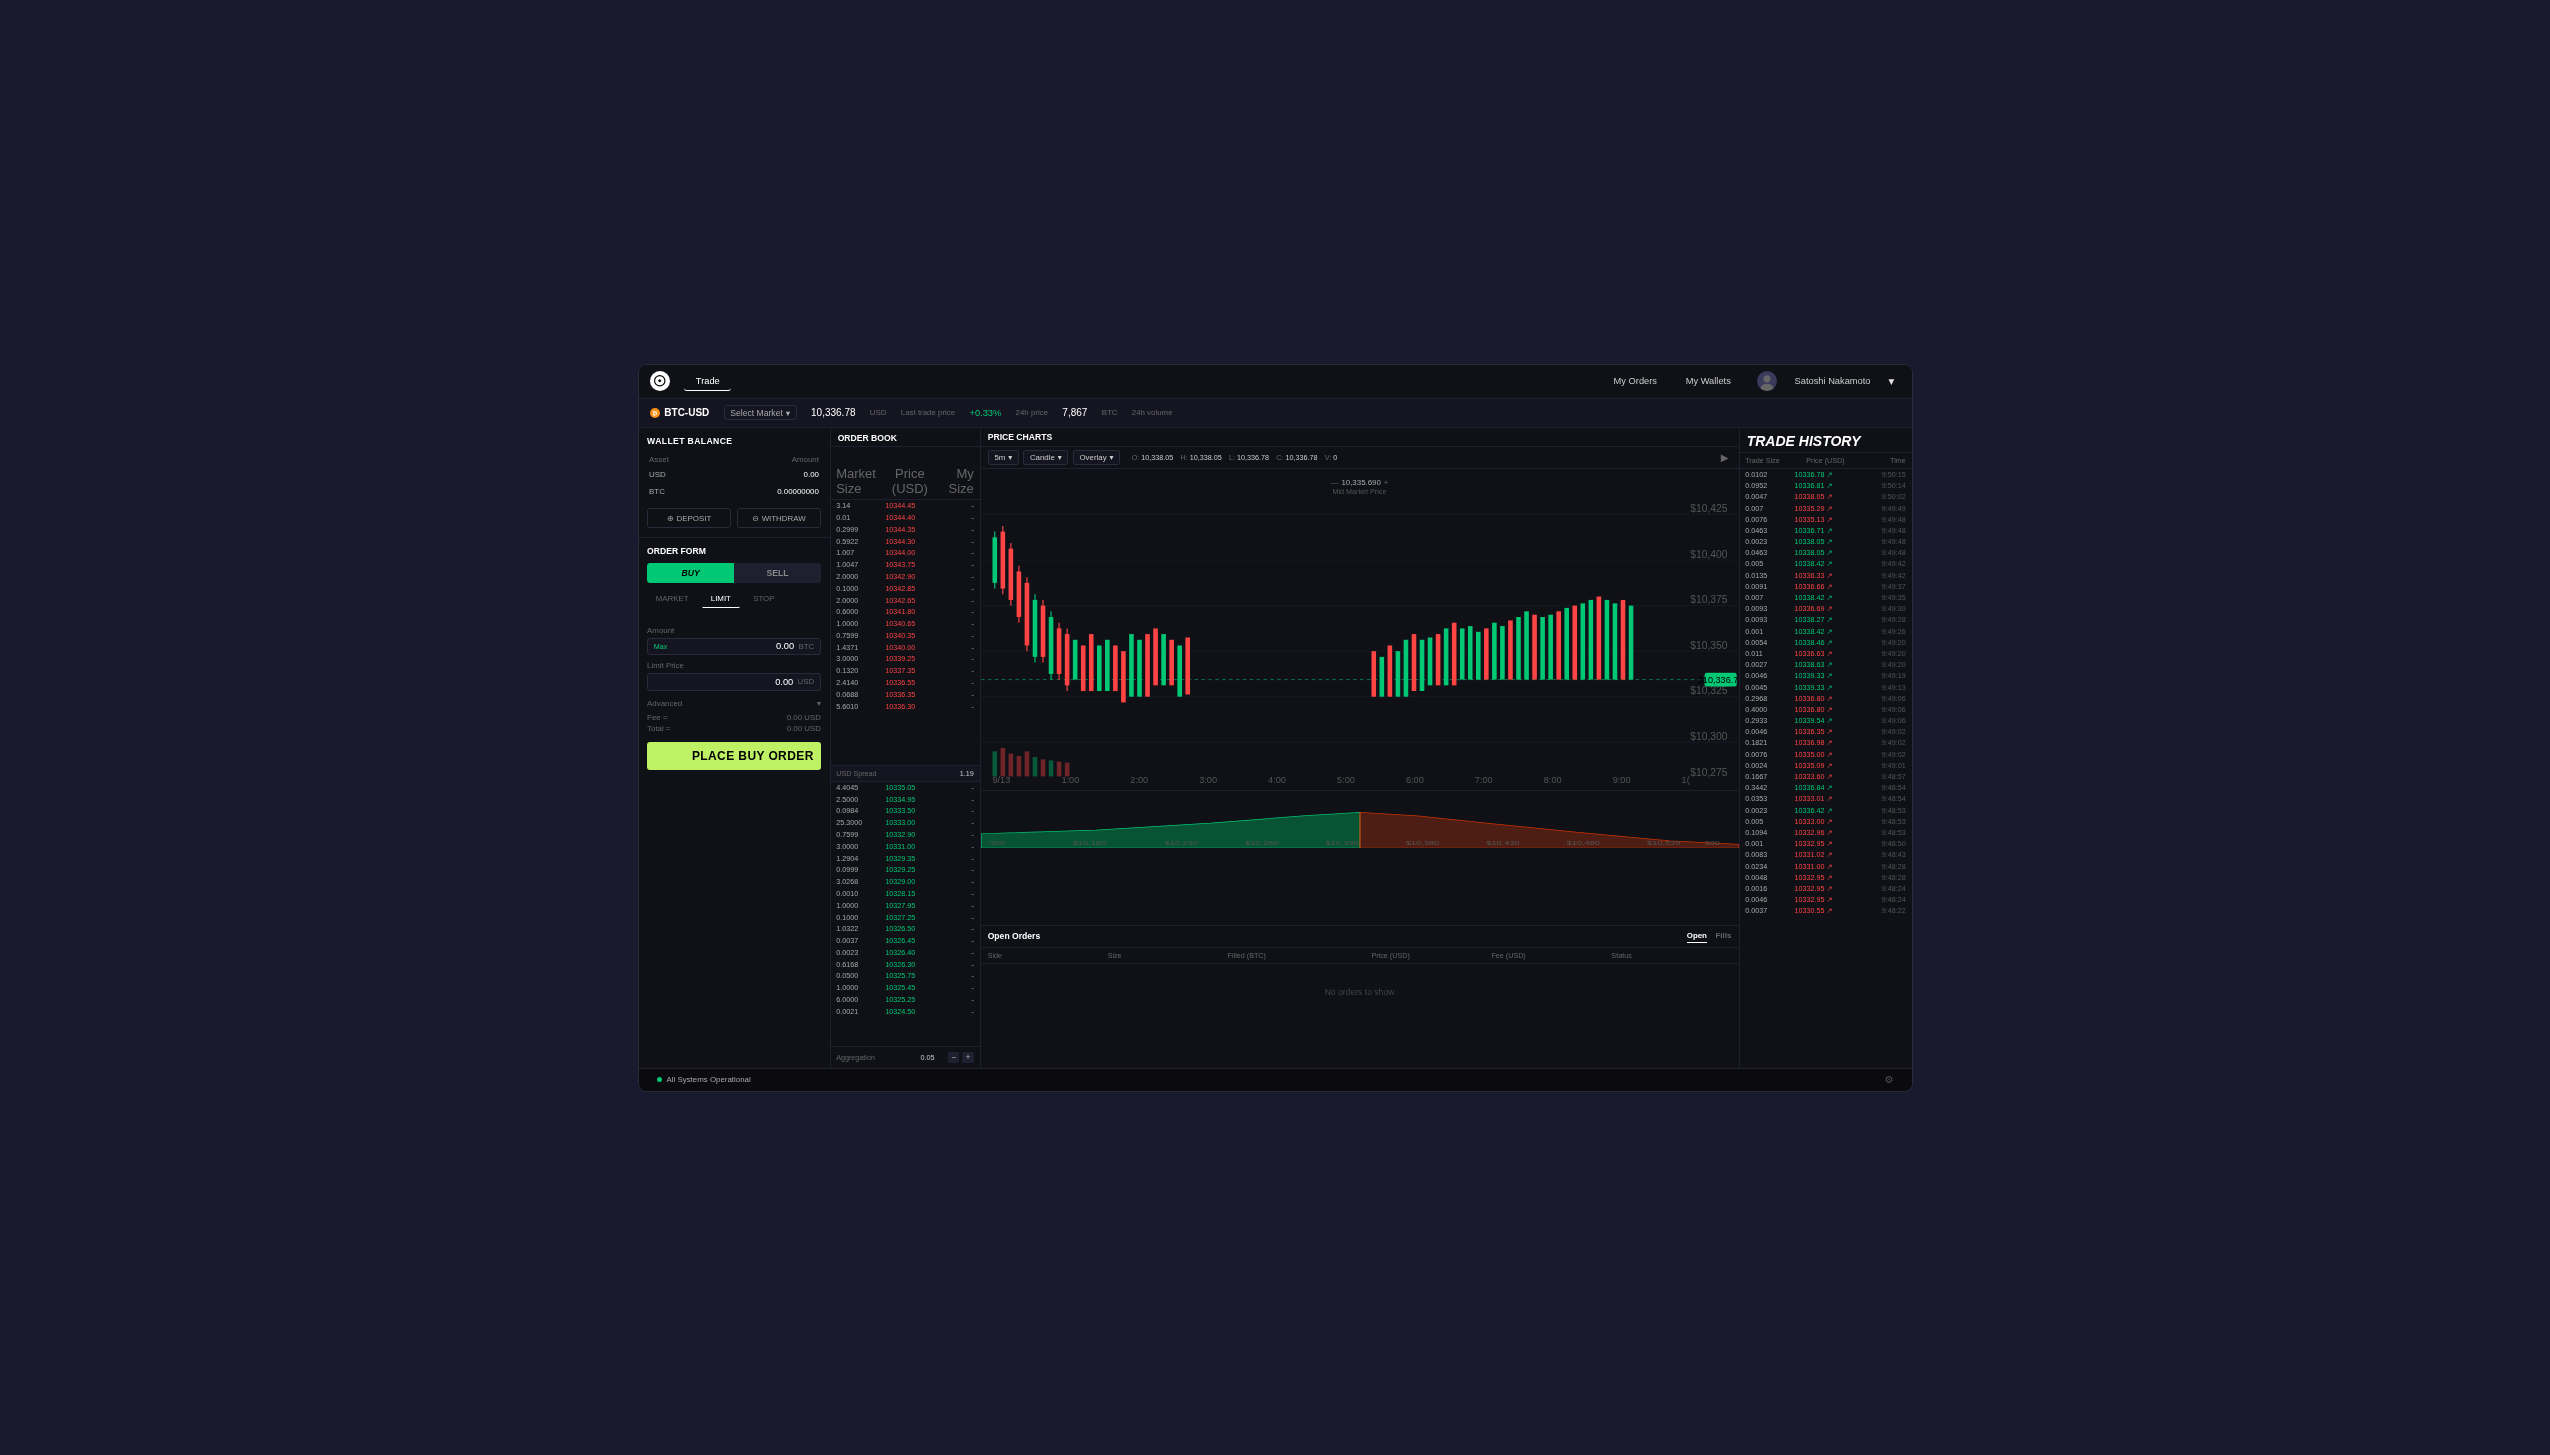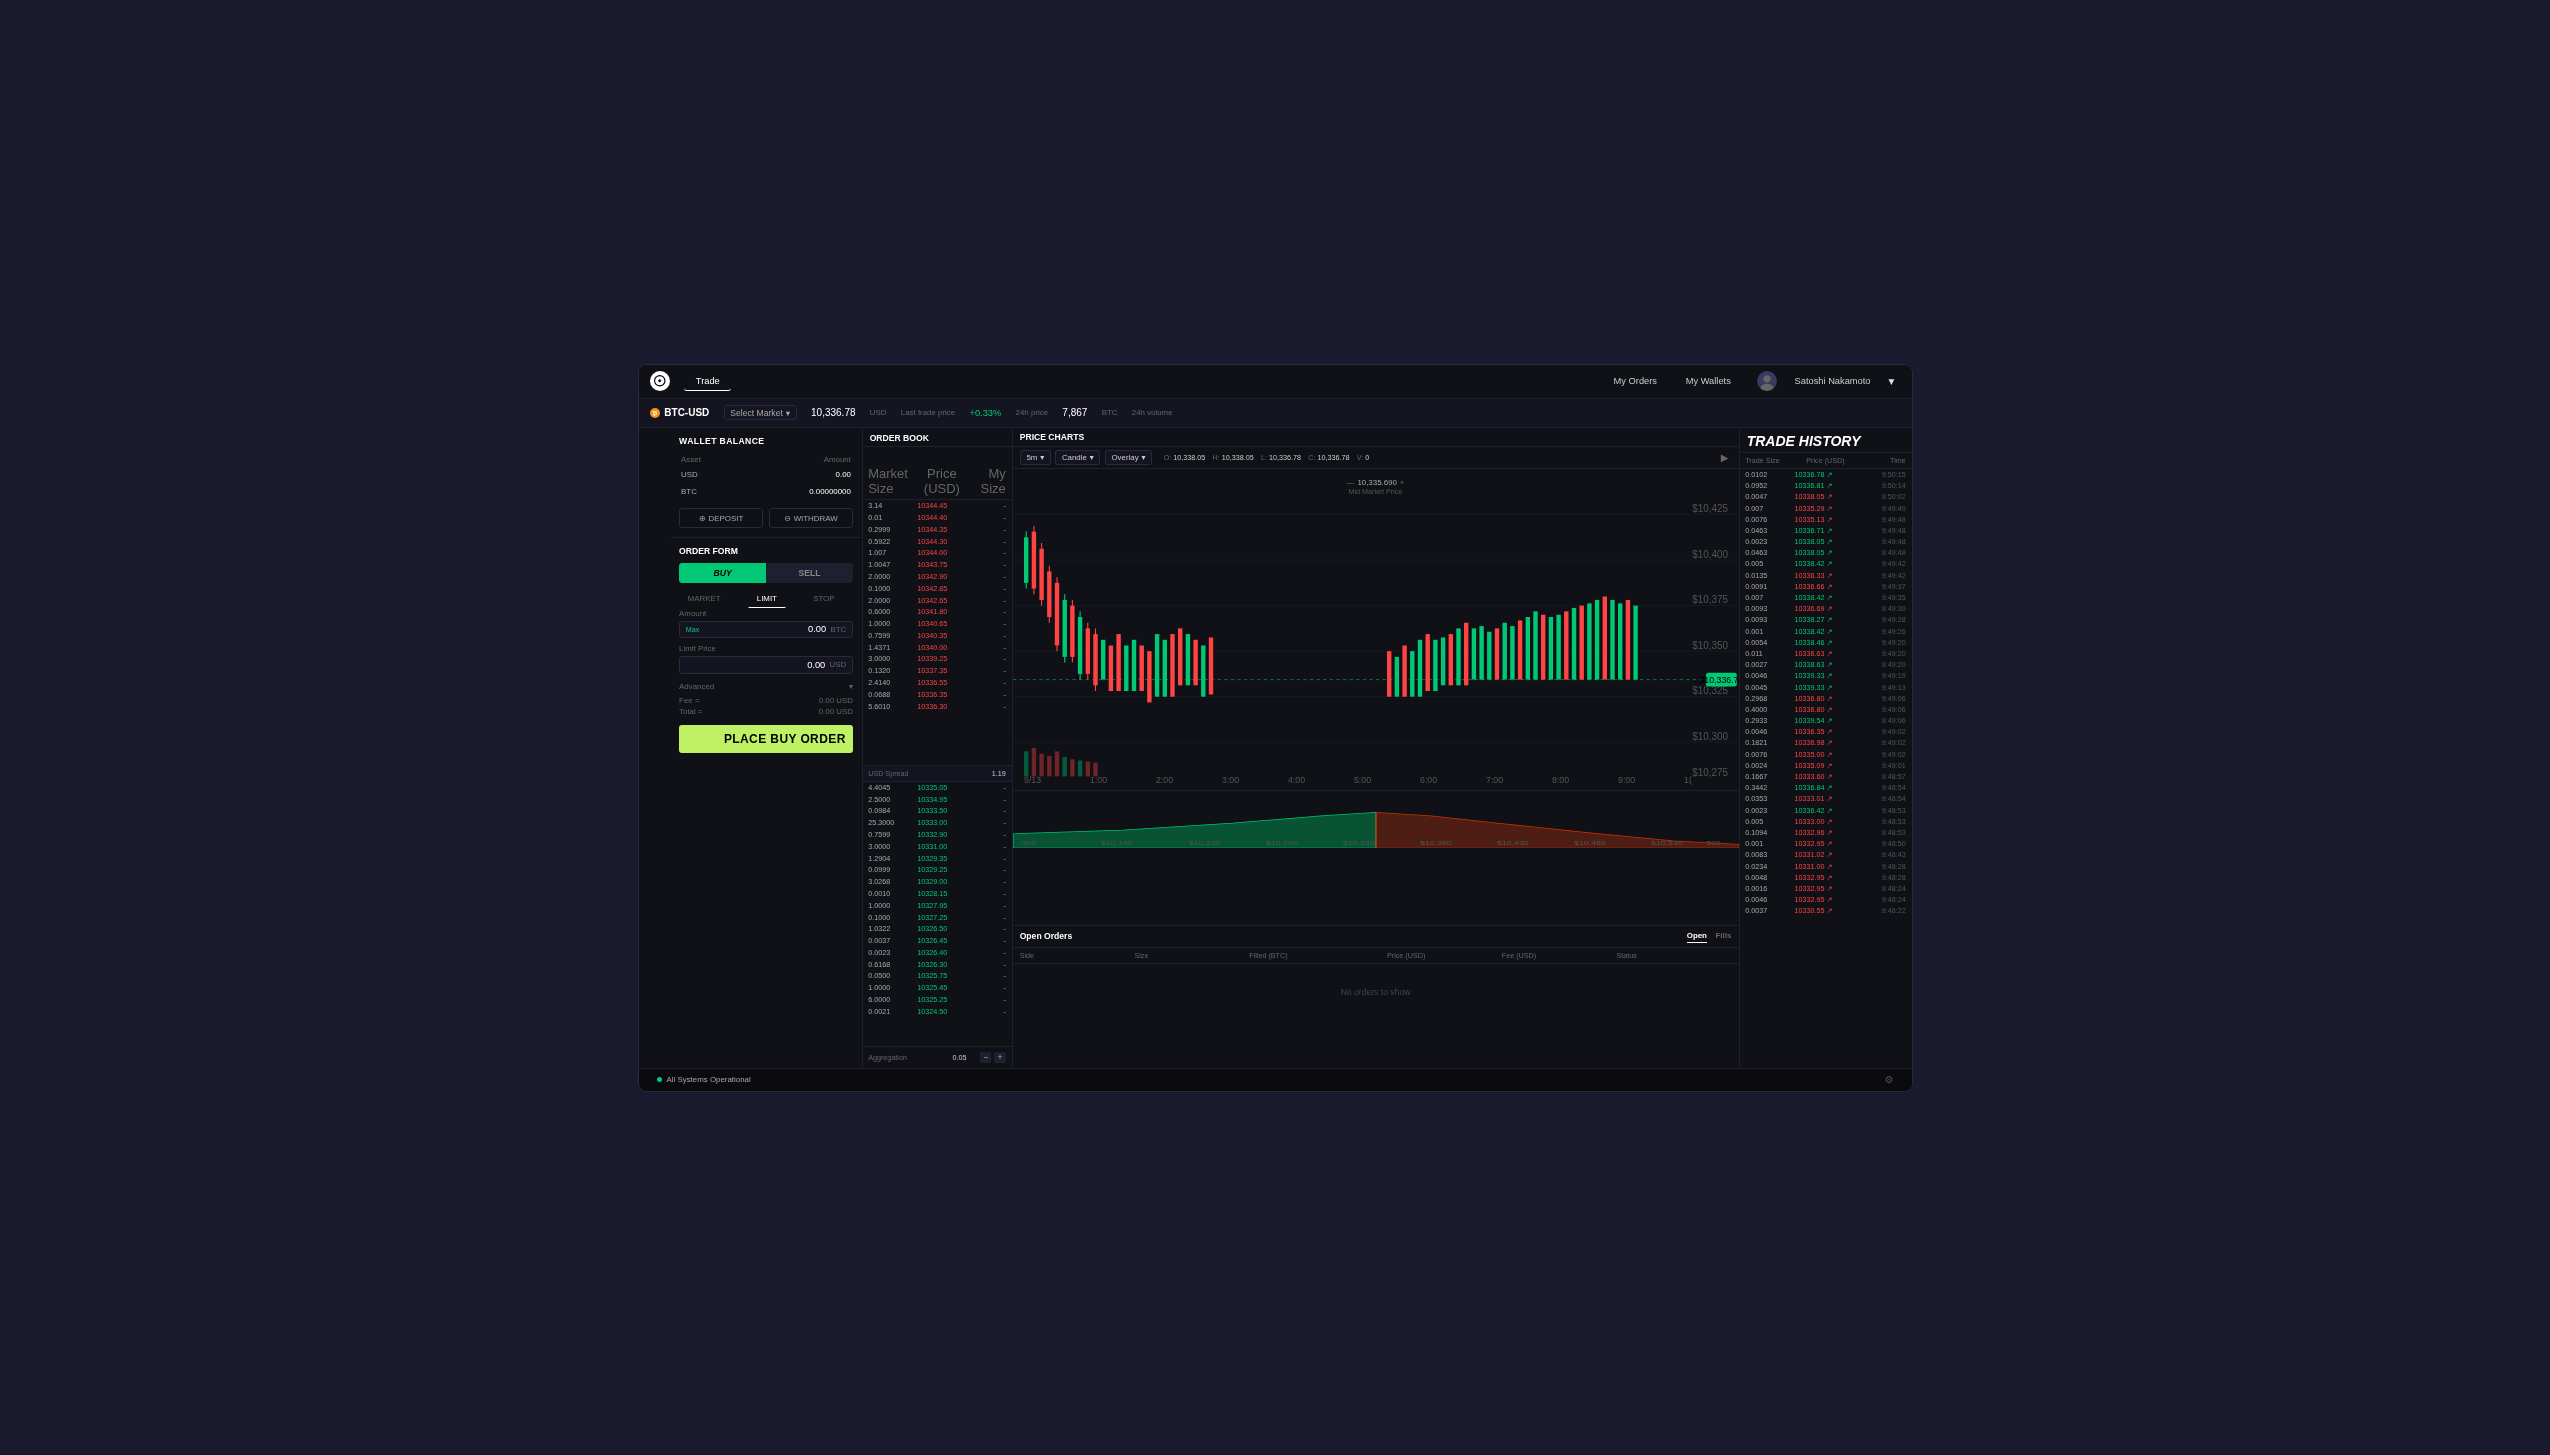--- a/index.html
+++ b/index.html
@@ -98,21 +98,20 @@
     }
     .ticker-price { font-size: 10px; color: #fff; font-weight: 500; }
     .ticker-label { font-size: 7.9px; color: #666; }
     .ticker-change { font-size: 9.3px; color: #00c875; font-weight: 500; }
     .ticker-volume { font-size: 10px; color: #fff; }
     
     .main-layout {
       display: flex;
       flex: 1;
       overflow: hidden;
-      padding-left: 32px;
     }
     
     .left-panel {
       width: 192px;
       background: #0f1117;
       border-right: 0.7px solid #1e2030;
       display: flex;
       flex-direction: column;
       flex-shrink: 0;
       overflow-y: auto;
@@ -143,21 +142,21 @@
     .order-form-title { font-size: 8.6px; color: #fff; font-weight: 600; margin-bottom: 7.2px; text-transform: uppercase; }
     .buy-sell-tabs { display: flex; border-radius: 2.9px; overflow: hidden; margin-bottom: 7.2px; }
     .buy-tab {
       flex: 1; padding: 5px; text-align: center; font-size: 8.6px; font-weight: 600;
       background: #00c875; color: #000; cursor: pointer; border-radius: 2.1px 0 0 2.1px; font-style: italic;
     }
     .sell-tab {
       flex: 1; padding: 5px; text-align: center; font-size: 8.6px; font-weight: 600;
       background: #1e2030; color: #888; cursor: pointer; border-radius: 0 2.1px 2.1px 0;
     }
-    .order-type-tabs { display: flex; gap: 19px; margin-bottom: 1px; }
+    .order-type-tabs { display: flex; gap: 5px; margin-bottom: 18px; }
     .ot-tab {
       padding: 3.6px 8.6px; font-size: 7.9px; color: #666; cursor: pointer;
       border-bottom: 1.4px solid transparent; border-radius: 1.4px;
     }
     .ot-tab.active { color: #fff; border-bottom-color: #fff; }
     .form-field { margin-bottom: 5.7px; }
     .form-label { font-size: 7.9px; color: #666; margin-bottom: 2.9px; }
     .form-input-row {
       display: flex; align-items: center;
       border: 0.7px solid #2a2a3a; border-radius: 2.9px;

